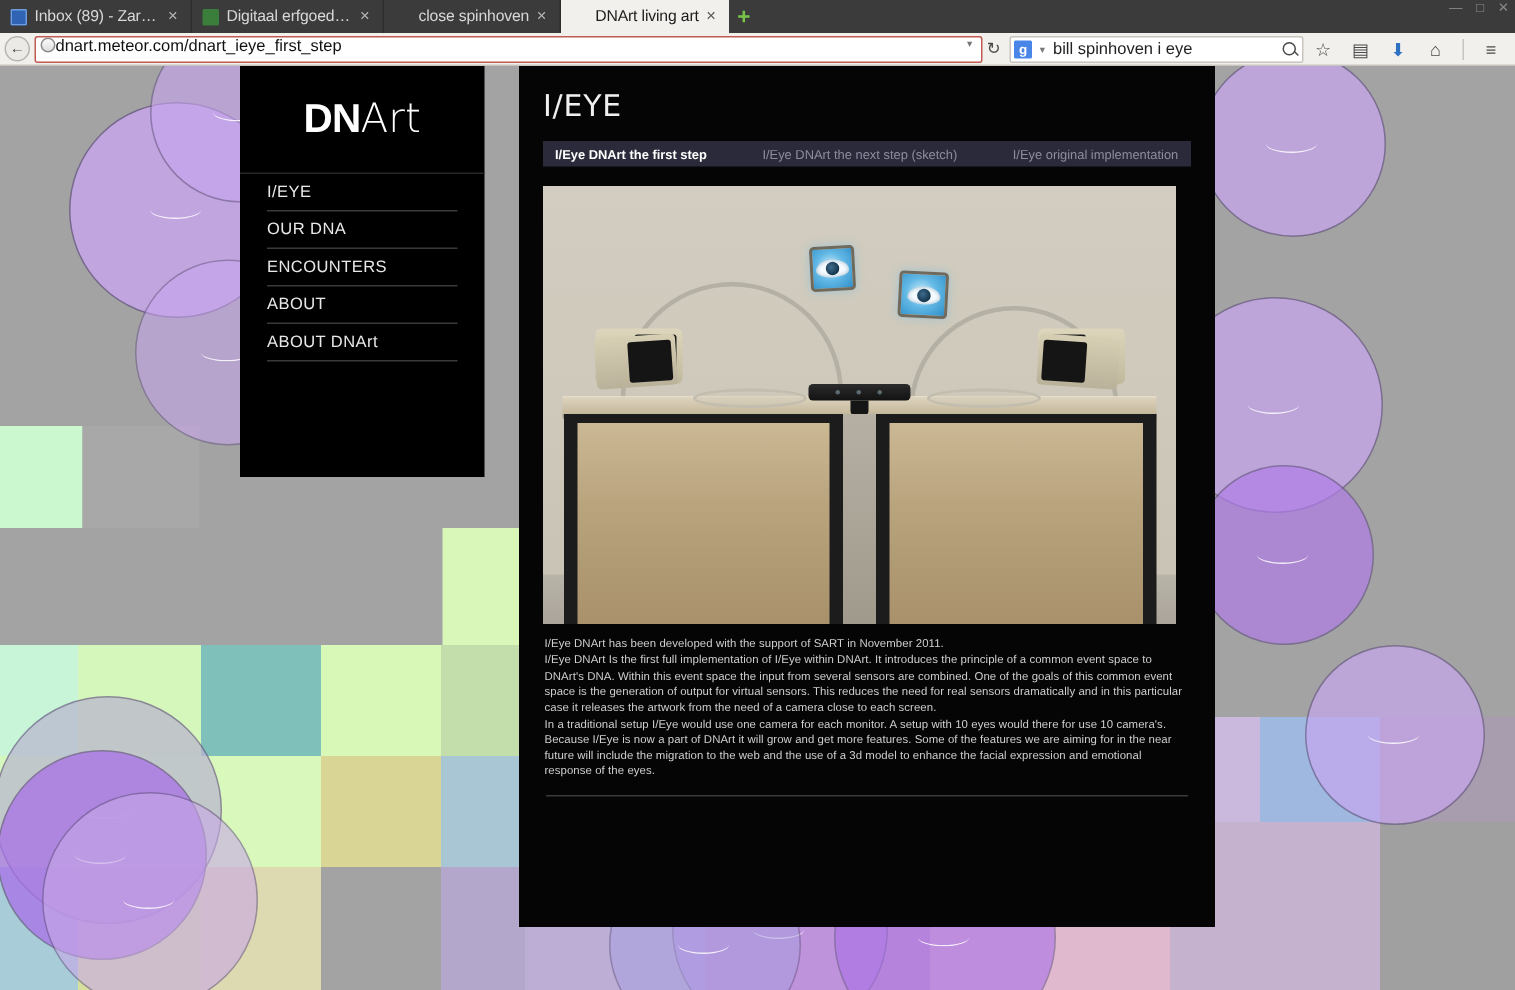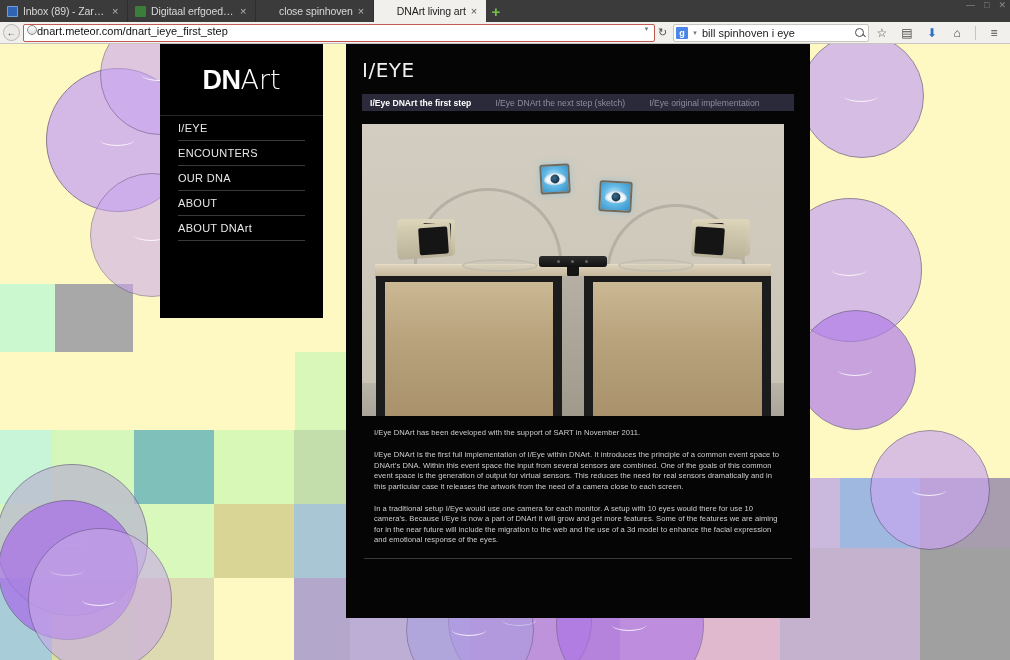--- a/index.html
+++ b/index.html
@@ -101,21 +101,21 @@
     content: ""; position: absolute; left: 8px; top: 8px;
     width: 4px; height: 1.4px; background: #4a4a4a; transform: rotate(45deg);
   }
   .toolbar-icons { display: flex; align-items: center; gap: 11px; padding: 0 6px; }
   .ti { width: 14px; height: 14px; display: flex; align-items: center; justify-content: center;
         font-size: 12px; color: #4a4a4a; }
   .ti.dl { color: #2f72c4; }
   .ti-sep { width: 1px; height: 14px; background: #c8c4bf; }
 
   
-  #page { position: relative; width: 1010px; height: 616px; overflow: hidden; background: #fef9c3; }
+  #page { position: relative; width: 1010px; height: 616px; overflow: hidden; background: #a3a3a3; }
   #bg-layer { position: absolute; inset: 0; overflow: hidden; }
   .sq { position: absolute; }
   .circ { position: absolute; border-radius: 50%; border: 1px solid #6b5a86; }
   .glint { position: absolute; pointer-events: none; }
 
   
   #site { position: absolute; left: 160px; top: 0px; width: 650px; height: 616px; }
 
   #sidebar {
     position: absolute; left: 0; top: 0; width: 163px; height: 274px;
@@ -139,21 +139,21 @@
     position: absolute; left: 186px; top: 0px; width: 464px; height: 574px;
     background: #050505; z-index: 9;
   }
   #content-inner { padding: 14px 16px 0 16px; }
   #page-title { font-size: 20px; color: #f0f0f0; font-weight: normal; letter-spacing: 0.5px;
                 font-family: "DejaVu Sans", sans-serif; }
   #subtabs {
     margin-top: 12px; height: 17px; background: #2a2a3a;
     display: flex; align-items: center; gap: 0px; padding: 0 8px;
   }
-  .subtab { font-size: 8.6px; color: #8d8da0; white-space: nowrap; padding-right: 24px; }
+  .subtab { font-size: 8.6px; color: #8d8da0; white-space: nowrap; padding-right: 37px; }
   .subtab.active { color: #ffffff; font-weight: bold; }
 
   
   #artwork {
     margin-top: 13px; width: 422px; height: 292px; position: relative;
     overflow: hidden; background: #cfcabb;
   }
   .ph { position: absolute; }
   .wall { inset: 0; background: linear-gradient(180deg,#d2cdc0 0%, #cdc8ba 55%, #c7c2b4 100%); }
   .floorstrip { left:0; right:0; top: 259px; height: 33px;
@@ -238,21 +238,21 @@
   .sp-r .face { left: 4px; }
 
   #artwork-title {
     text-align: center; color: #ffffff; font-size: 17px; margin-top: 12px;
     font-family: "DejaVu Sans", sans-serif; letter-spacing: 0.2px;
   }
   #body-copy {
     margin-top: 8px; font-size: 7.6px; line-height: 10.4px; color: #cfcfcf;
     letter-spacing: 0.05px;
   }
-  #body-copy p { margin: 12px; }
+  #body-copy p { margin: 1px; }
   #bottom-rule { margin: 10px 2px 0 2px; height: 1px; background: #3a3a3a; }
 </style>
 </head>
 <body>
 
 <div id="browser-chrome">
 
   <div class="tabstrip">
 
     <div class="tab">
@@ -380,24 +380,24 @@
       <div id="logo-wrap">
         <div class="logo">
           <span class="dn">DN</span><span class="art">Art</span>
         </div>
       </div>
       <div id="nav">
         <div class="nav-item">
             <span>I/EYE</span>
           </div>
         <div class="nav-item">
+            <span>OUR DNA</span>
+          </div>
+        <div class="nav-item">
             <span>ENCOUNTERS</span>
-          </div>
-        <div class="nav-item">
-            <span>OUR DNA</span>
           </div>
         <div class="nav-item">
             <span>ABOUT</span>
           </div>
         <div class="nav-item">
             <span>ABOUT DNArt</span>
           </div>
       </div>
     </div>
 

